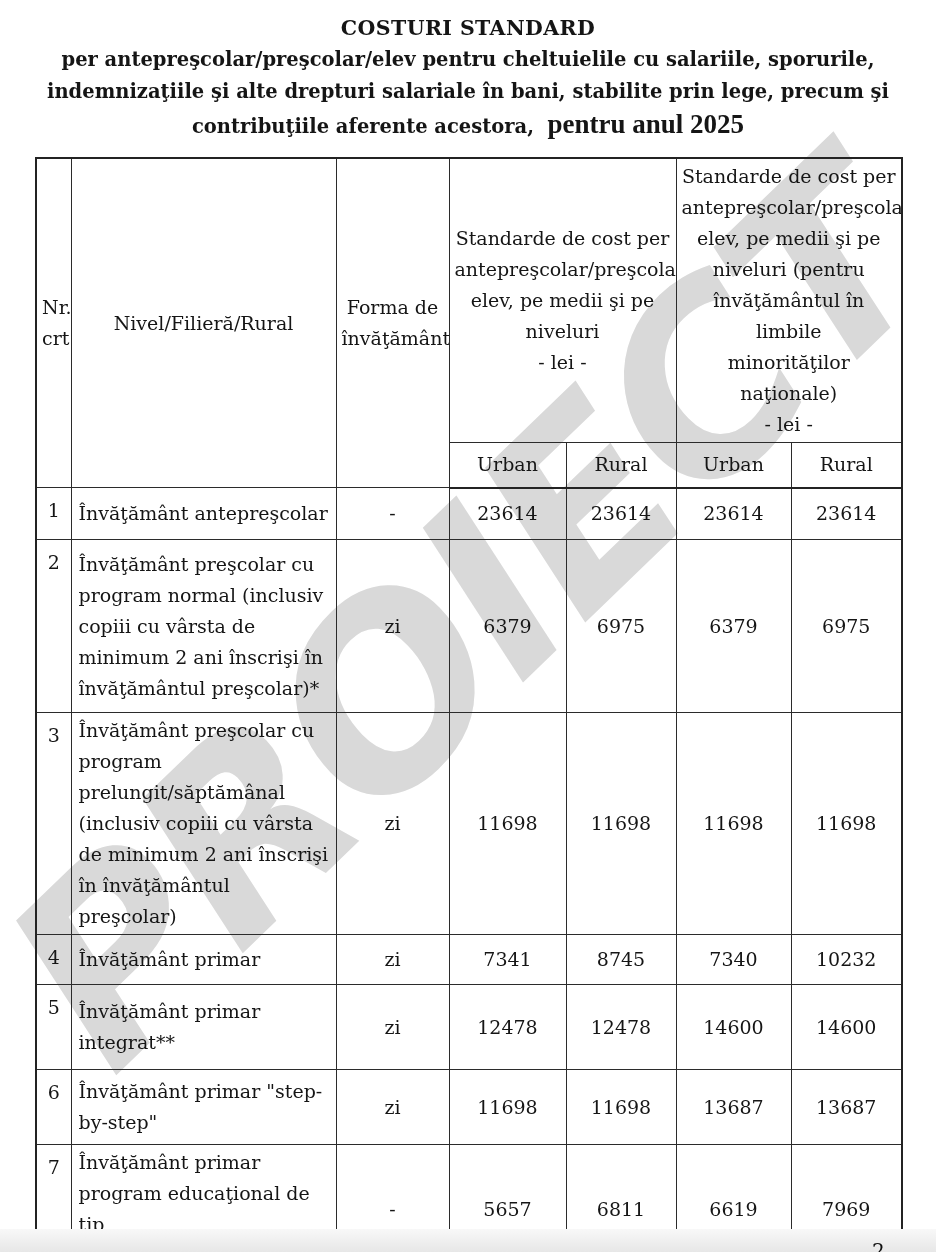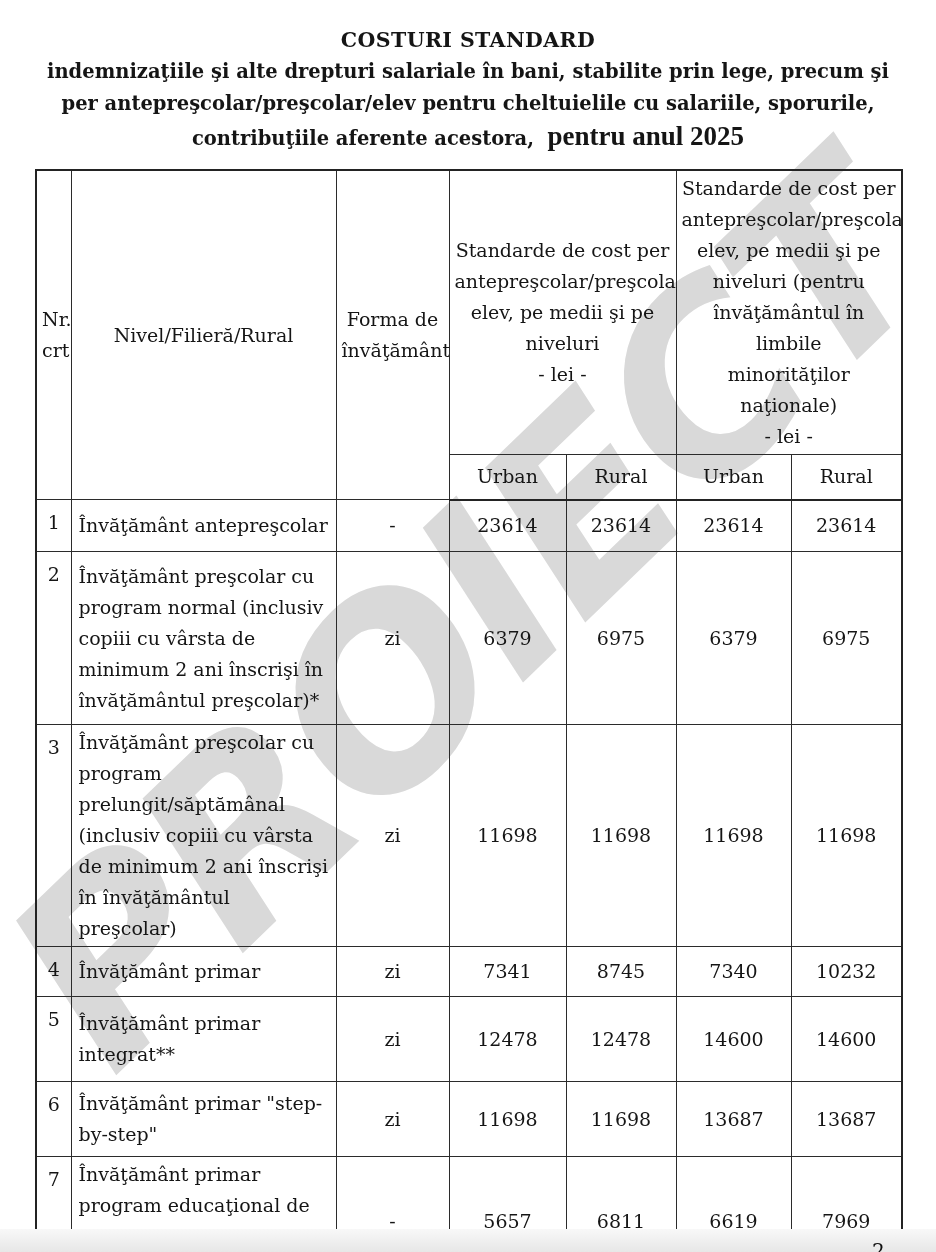--- a/index.html
+++ b/index.html
@@ -19,21 +19,21 @@
     font-family:"DejaVu Sans", sans-serif;
     font-weight:bold;font-style:italic;
     font-size:248px;letter-spacing:-6px;
     color:#d9d9d9;white-space:nowrap;
     z-index:0;user-select:none;
   }
 
   .content{position:relative;z-index:1;}
 
   .title-block{
-    padding-top:24px;text-align:center;
+    padding-top:12px;text-align:center;
     font-weight:bold;font-size:19.5px;line-height:32px;
   }
   .title-main{font-size:20.5px;letter-spacing:0.4px;}
   .title-year{font-family:"Liberation Serif", serif;font-size:27px;}
 
   table.cost-table{
     border-collapse:collapse;table-layout:fixed;
     margin:14px 0 0 35px;width:866px;
     border:2.5px solid #232323;
     background:transparent;
@@ -79,22 +79,22 @@
 </head>
 <body>
 
 <div class="page">
 
   <div class="watermark">PROIECT</div>
 
   <div class="content">
     <div class="title-block">
       <div class="title-main">COSTURI STANDARD</div>
+      <div>per antepreşcolar/preşcolar/elev pentru cheltuielile cu salariile, sporurile,</div>
       <div>indemnizaţiile şi alte drepturi salariale în bani, stabilite prin lege, precum şi</div>
-      <div>per antepreşcolar/preşcolar/elev pentru cheltuielile cu salariile, sporurile,</div>
       <div><span>contribuţiile aferente acestora,</span>&nbsp; <span class="title-year">pentru anul 2025</span></div>
     </div>
 
     <table class="cost-table">
       <colgroup>
         <col style="width:35px">
           <col style="width:265px">
           <col style="width:113px">
         <col style="width:117px">
           <col style="width:110px">

